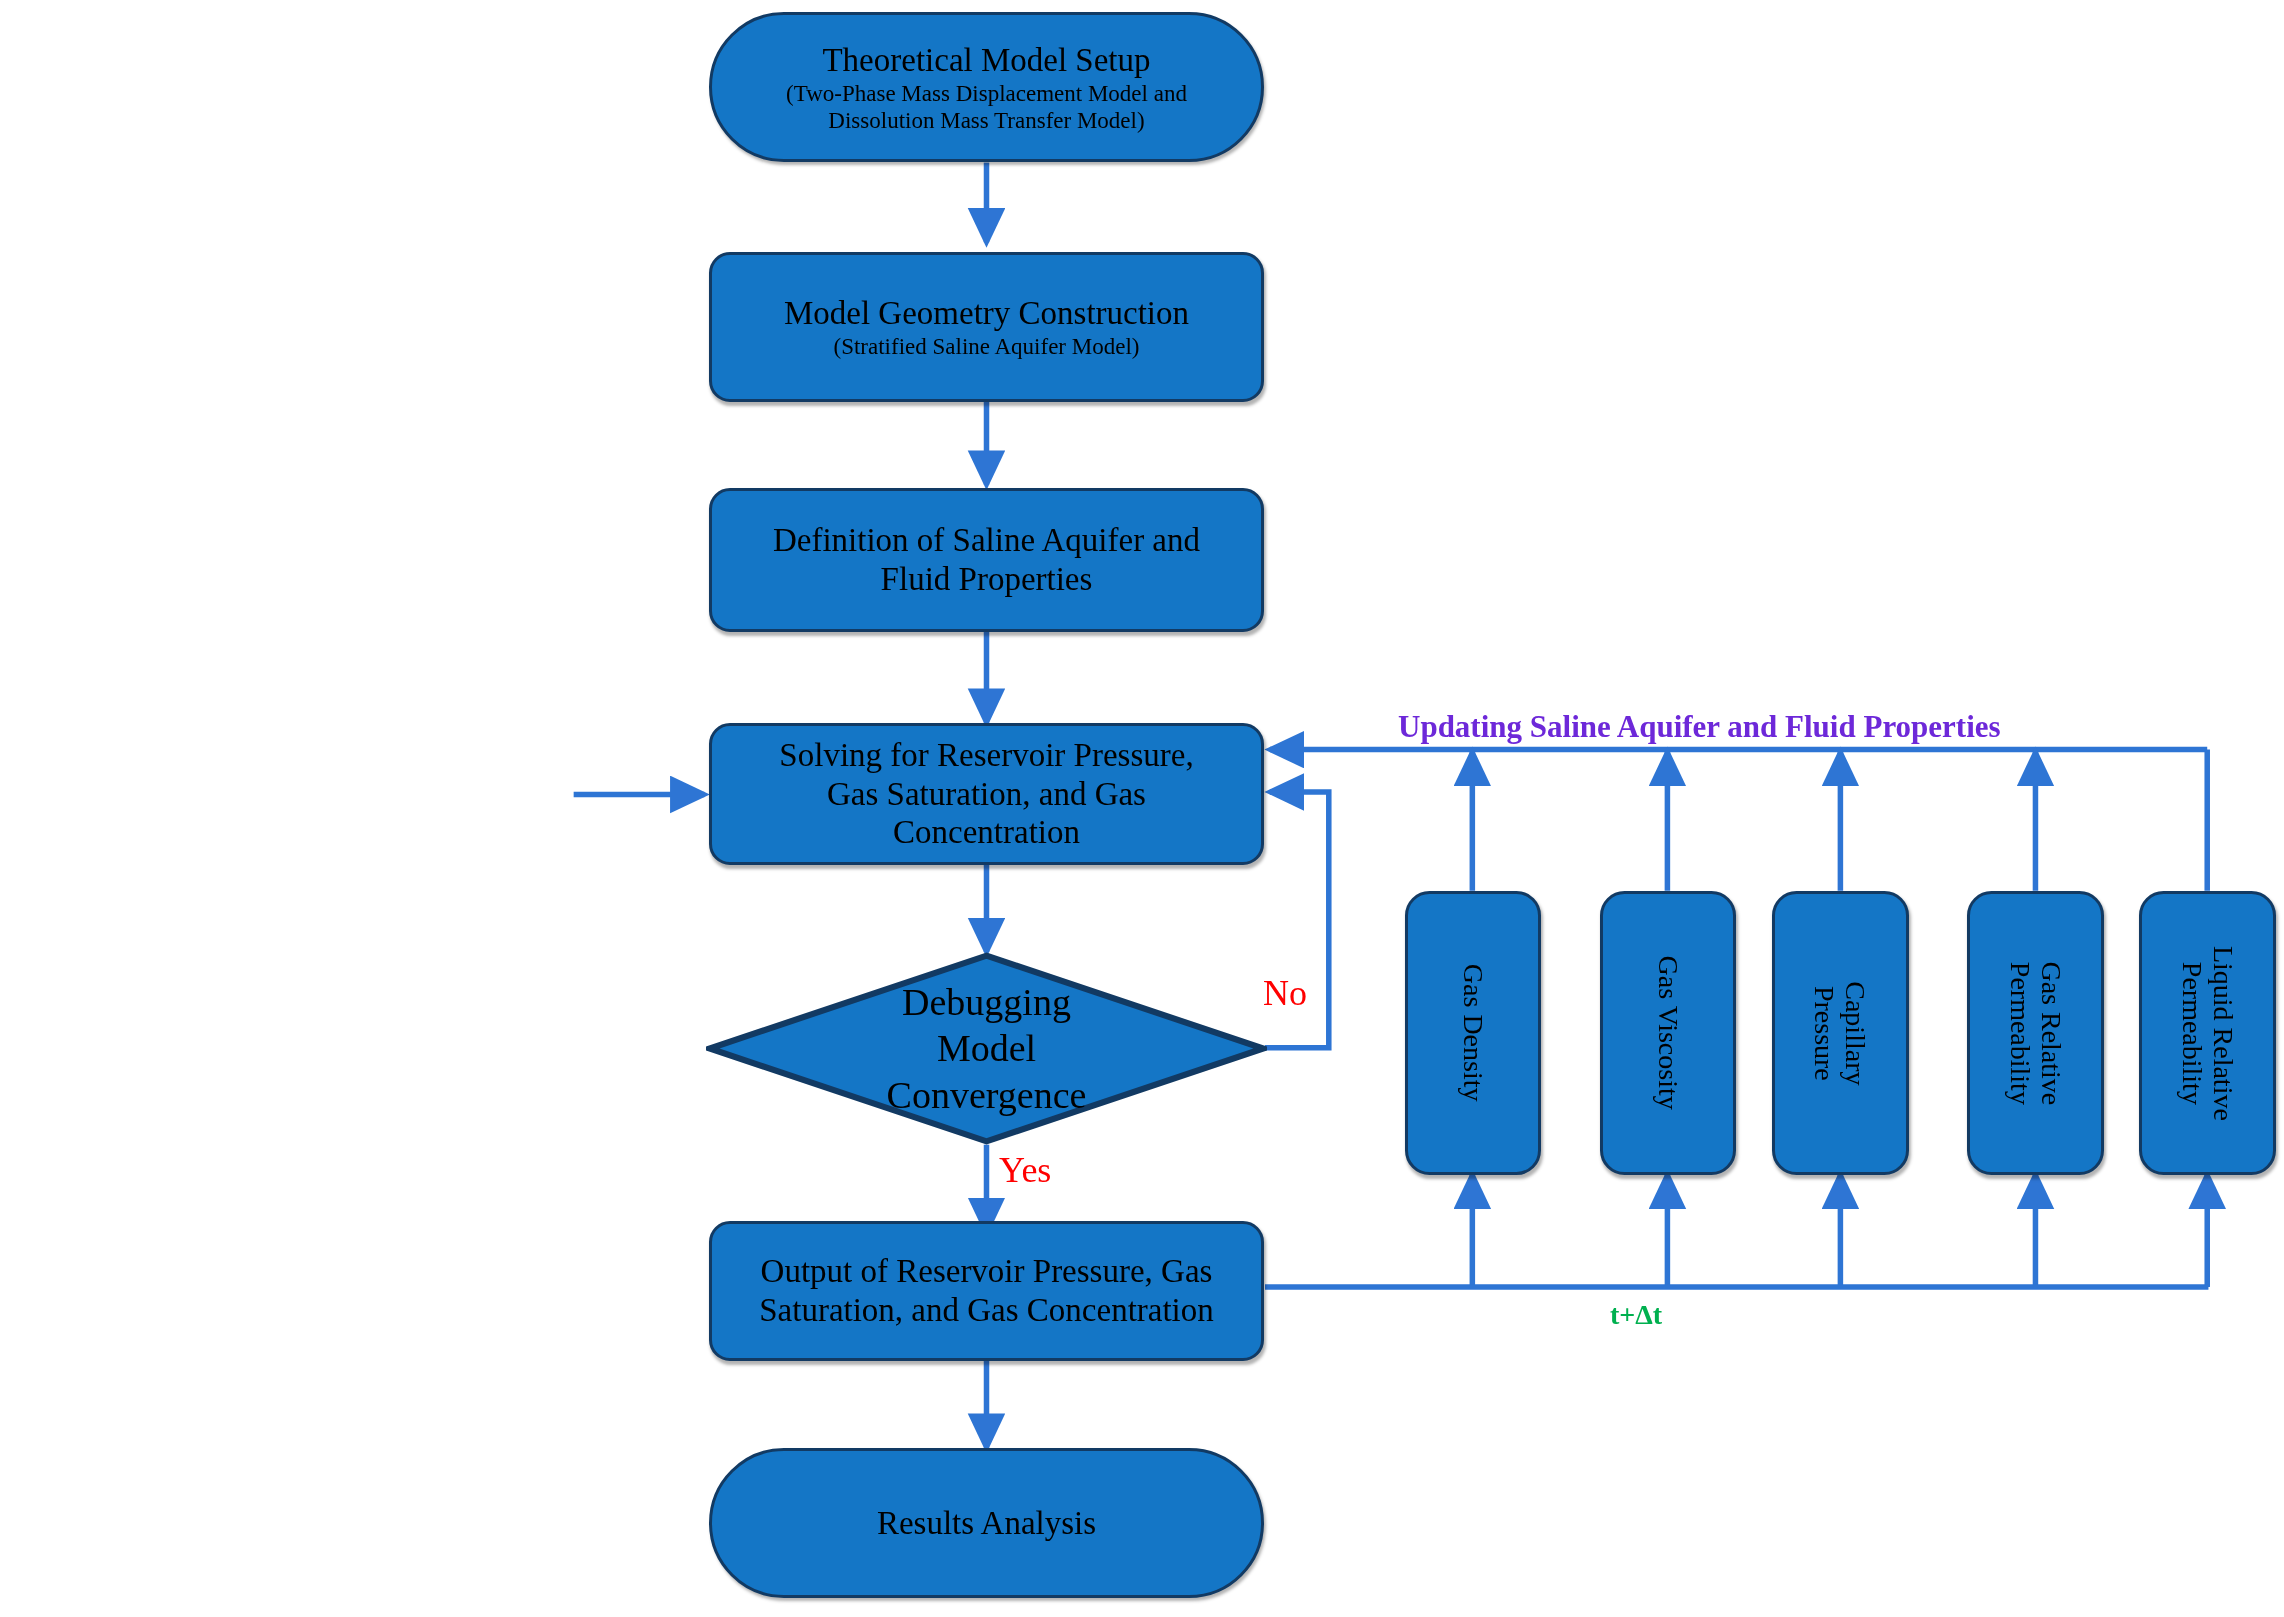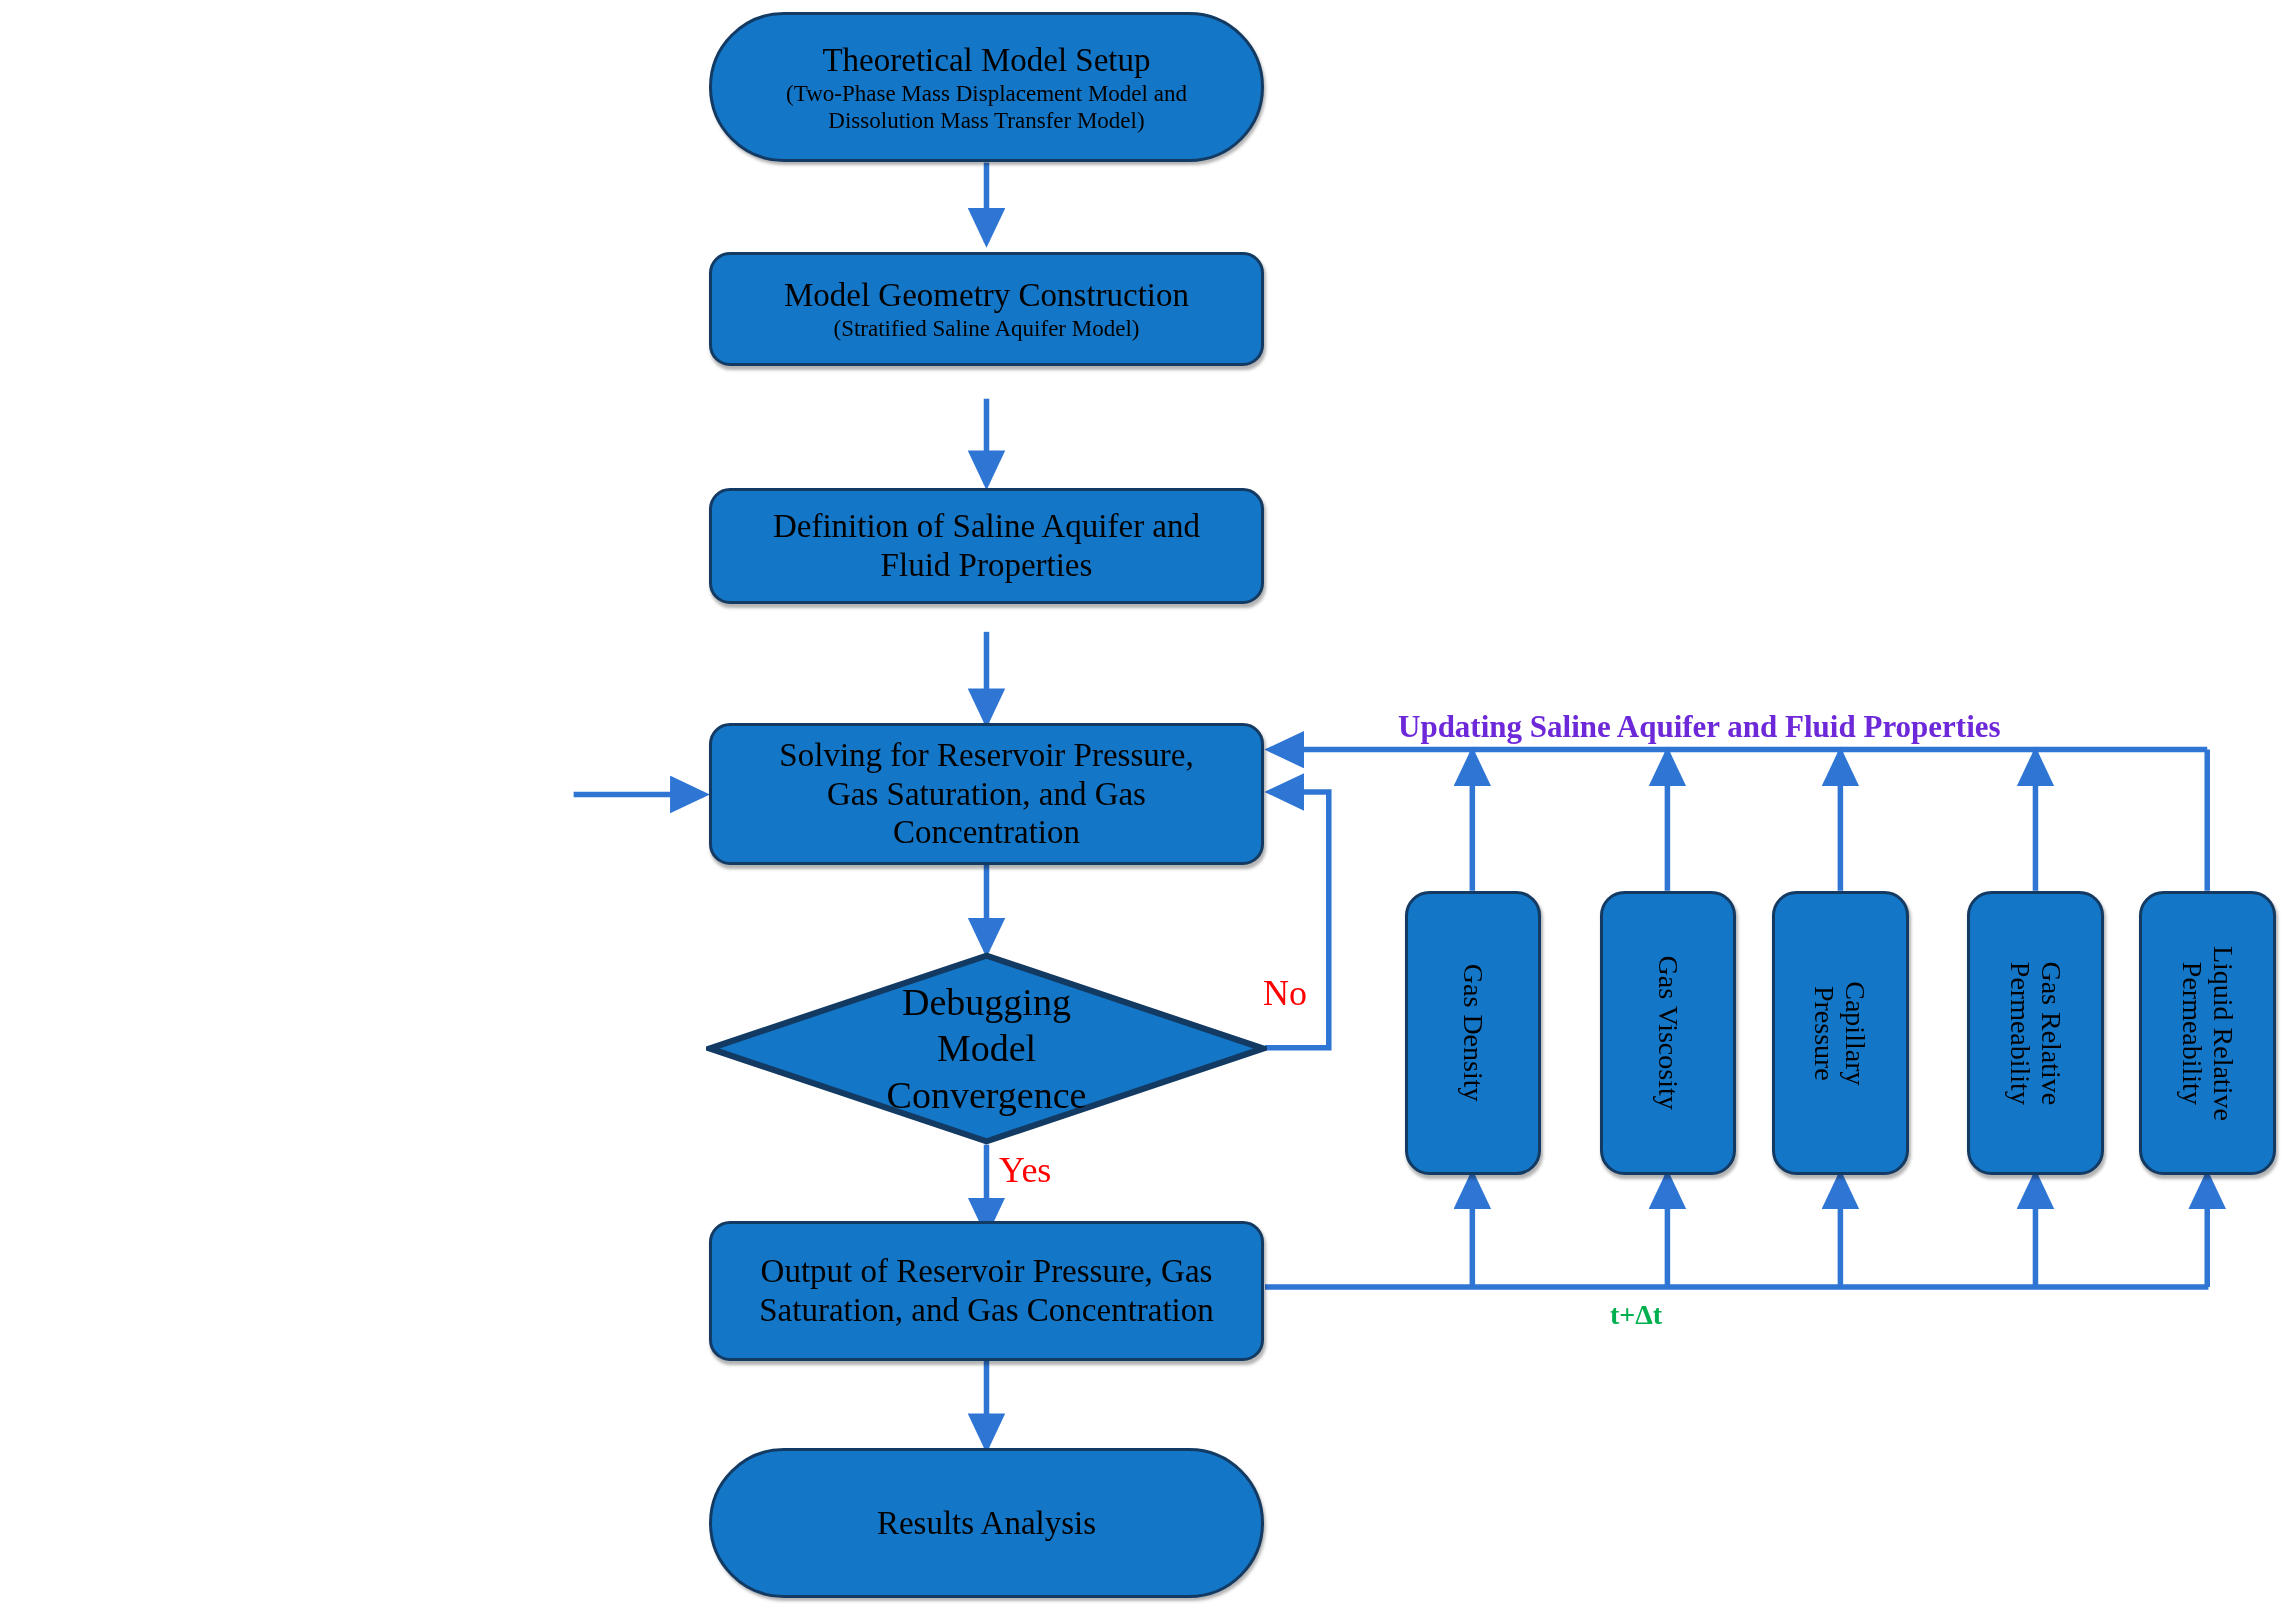--- a/index.html
+++ b/index.html
@@ -145,28 +145,28 @@
   </svg>
 
   <div class="node stadium" style="left:709px; top:12.3px; width:555px; height:150px;">
     <div class="txt">
       <span class="t-main">Theoretical Model Setup</span>
       <span class="t-sub">(Two-Phase Mass Displacement Model and</span>
       <span class="t-sub">Dissolution Mass Transfer Model)</span>
     </div>
   </div>
 
-  <div class="node rect" style="left:709px; top:252px; width:555px; height:114px;">
+  <div class="node rect" style="left:709px; top:252px; width:555px; height:150px;">
     <div class="txt">
       <span class="t-main">Model Geometry Construction</span>
       <span class="t-sub">(Stratified Saline Aquifer Model)</span>
     </div>
   </div>
 
-  <div class="node rect" style="left:709px; top:488px; width:555px; height:116px;">
+  <div class="node rect" style="left:709px; top:488px; width:555px; height:144px;">
     <div class="txt">
       <span class="t-main">Definition of Saline Aquifer and</span><br>
       <span class="t-main">Fluid Properties</span>
     </div>
   </div>
 
 
   <div class="node rect" style="left:709px; top:723px; width:555px; height:142px;">
     <div class="txt">
       <span class="t-main">Solving for Reservoir Pressure,</span><br>

